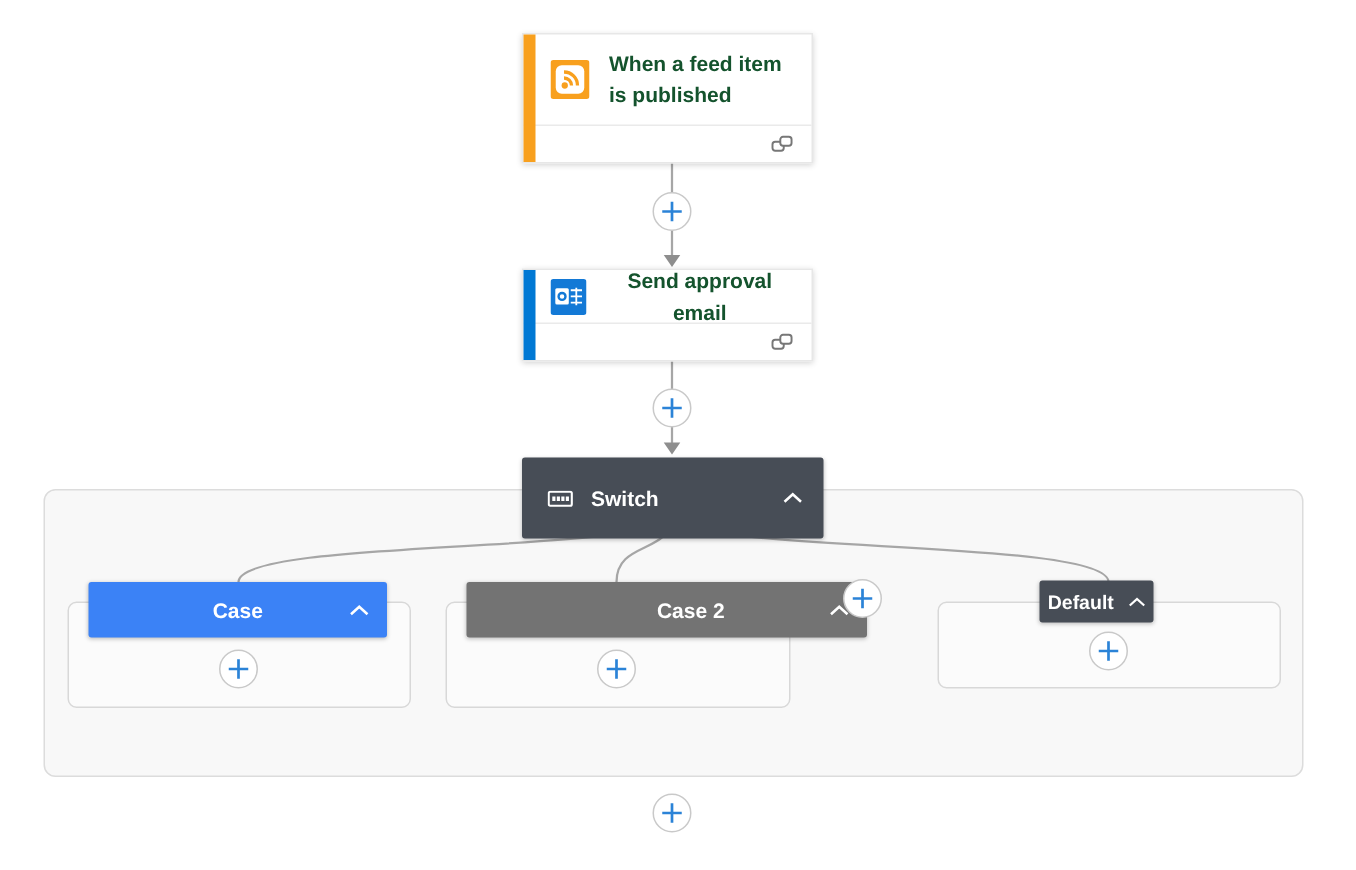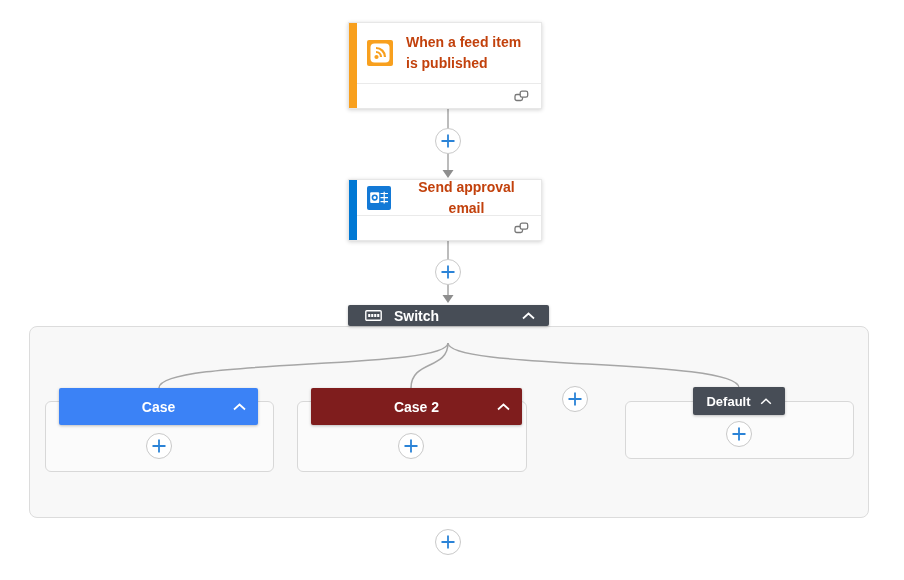--- a/index.html
+++ b/index.html
@@ -17,21 +17,21 @@
     position:absolute;background:#fbfbfb;border:1px solid #d8d8d8;border-radius:6px;z-index:3;
   }
   
   .card{
     position:absolute;width:192px;background:#ffffff;border:1px solid #e7e7e7;
     box-shadow:0 1px 4px rgba(0,0,0,.18);z-index:3;cursor:pointer;
   }
   .card .accent{position:absolute;left:0;top:0;bottom:0;width:8px;}
   .card .title-row{display:flex;align-items:center;padding:0 12px 0 18px;}
   .card .title{
-    font-size:14px;font-weight:bold;color:#c2410c;line-height:21px;margin-left:13px;
+    font-size:14px;font-weight:bold;color:#14532d;line-height:21px;margin-left:13px;
   }
   .card .footer{
     border-top:1px solid #eaeaea;height:23px;display:flex;align-items:center;
     justify-content:flex-end;padding-right:12px;
   }
   
   .dark-header{
     position:absolute;display:flex;align-items:center;color:#fff;
     border-radius:2px;z-index:4;cursor:pointer;box-shadow:0 1px 3px rgba(0,0,0,.25);
   }
@@ -115,21 +115,21 @@
       </span>
     </div>
   </div>
 
   <button class="plus" style="left:435px;top:259px;">
     <svg width="14" height="14" viewBox="0 0 14 14">
       <path d="M7,0.5 V13.5 M0.5,7 H13.5" stroke="#2B83D7" stroke-width="1.8" fill="none"></path>
     </svg>
   </button>
 
-  <div class="dark-header" style="left:348px;top:305px;width:201px;height:21px;background:#474D56;">
+  <div class="dark-header" style="left:348px;top:305px;width:201px;height:54px;background:#474D56;">
     <span class="icon" style="margin-left:17px;">
       <svg width="17" height="11" viewBox="0 0 17 11">
         <rect x="0.8" y="0.8" width="15.4" height="9.4" rx="1" fill="none" stroke="#ffffff" stroke-width="1.4"></rect>
         <rect x="3.2" y="4" width="2.1" height="3" fill="#ffffff"></rect>
         <rect x="6.2" y="4" width="2.1" height="3" fill="#ffffff"></rect>
         <rect x="9.2" y="4" width="2.1" height="3" fill="#ffffff"></rect>
         <rect x="12.2" y="4" width="2.1" height="3" fill="#ffffff"></rect>
       </svg>
     </span>
     <span class="hlabel" style="margin-left:12px;">Switch</span>
@@ -149,42 +149,42 @@
       </svg>
     </span>
   </div>
   <button class="plus" style="left:146px;top:433px;">
     <svg width="14" height="14" viewBox="0 0 14 14">
       <path d="M7,0.5 V13.5 M0.5,7 H13.5" stroke="#2B83D7" stroke-width="1.8" fill="none"></path>
     </svg>
   </button>
 
   <div class="case-box" style="left:297px;top:401px;width:228px;height:69px;"></div>
-  <div class="dark-header centered" style="left:311px;top:388px;width:211px;height:37px;background:#7f1d1d;">
+  <div class="dark-header centered" style="left:311px;top:388px;width:235px;height:37px;background:#737373;padding-left:32px;">
     <span class="hlabel">Case 2</span>
     <span class="icon chev-abs">
       <svg width="13" height="8" viewBox="0 0 13 8">
         <polyline points="1,6.5 6.5,1.5 12,6.5" stroke="#ffffff" stroke-width="1.7" fill="none"></polyline>
       </svg>
     </span>
   </div>
   <button class="plus" style="left:398px;top:433px;">
     <svg width="14" height="14" viewBox="0 0 14 14">
       <path d="M7,0.5 V13.5 M0.5,7 H13.5" stroke="#2B83D7" stroke-width="1.8" fill="none"></path>
     </svg>
   </button>
 
   <button class="plus" style="left:562px;top:386px;">
     <svg width="14" height="14" viewBox="0 0 14 14">
       <path d="M7,0.5 V13.5 M0.5,7 H13.5" stroke="#2B83D7" stroke-width="1.8" fill="none"></path>
     </svg>
   </button>
 
   <div class="case-box" style="left:625px;top:401px;width:227px;height:56px;"></div>
-  <div class="dark-header" style="left:693px;top:387px;width:92px;height:28px;background:#474D56;justify-content:center;gap:9px;">
+  <div class="dark-header" style="left:693px;top:387px;width:76px;height:28px;background:#474D56;justify-content:center;gap:9px;">
     <span class="hlabel" style="font-size:13px;">Default</span>
     <span class="icon">
       <svg width="12" height="7" viewBox="0 0 13 8">
         <polyline points="1,6.5 6.5,1.5 12,6.5" stroke="#ffffff" stroke-width="1.7" fill="none"></polyline>
       </svg>
     </span>
   </div>
   <button class="plus" style="left:726px;top:421px;">
     <svg width="14" height="14" viewBox="0 0 14 14">
       <path d="M7,0.5 V13.5 M0.5,7 H13.5" stroke="#2B83D7" stroke-width="1.8" fill="none"></path>

